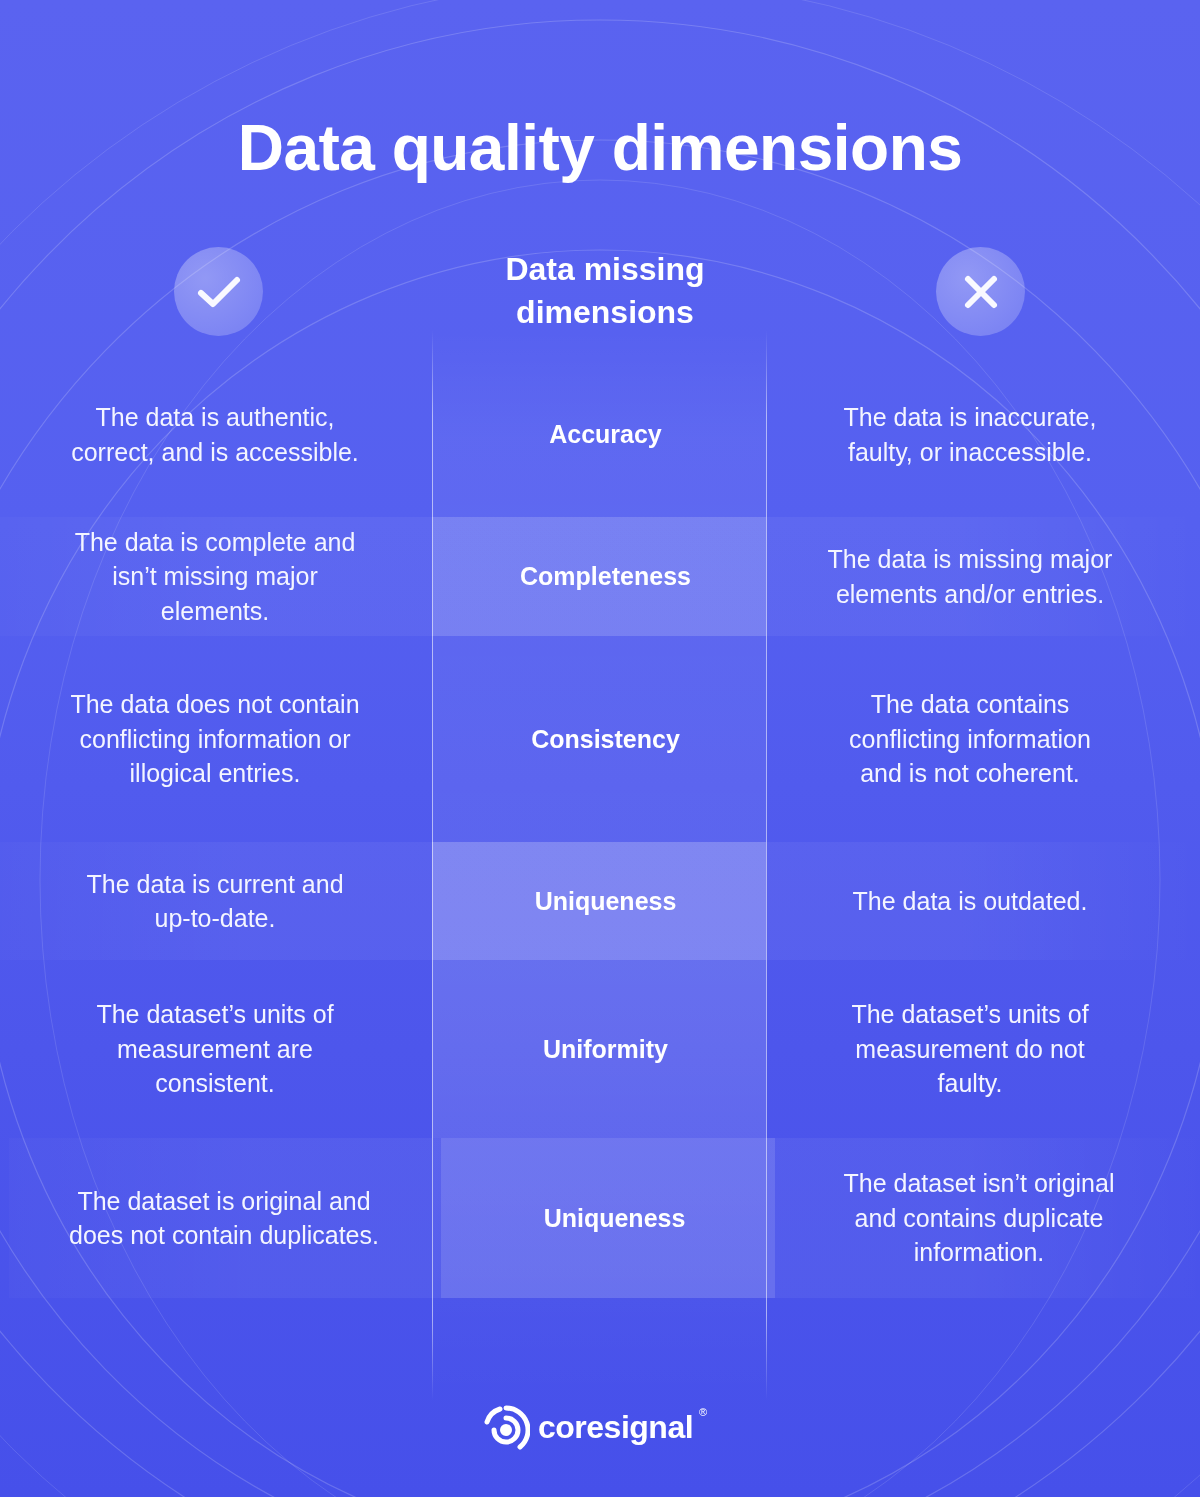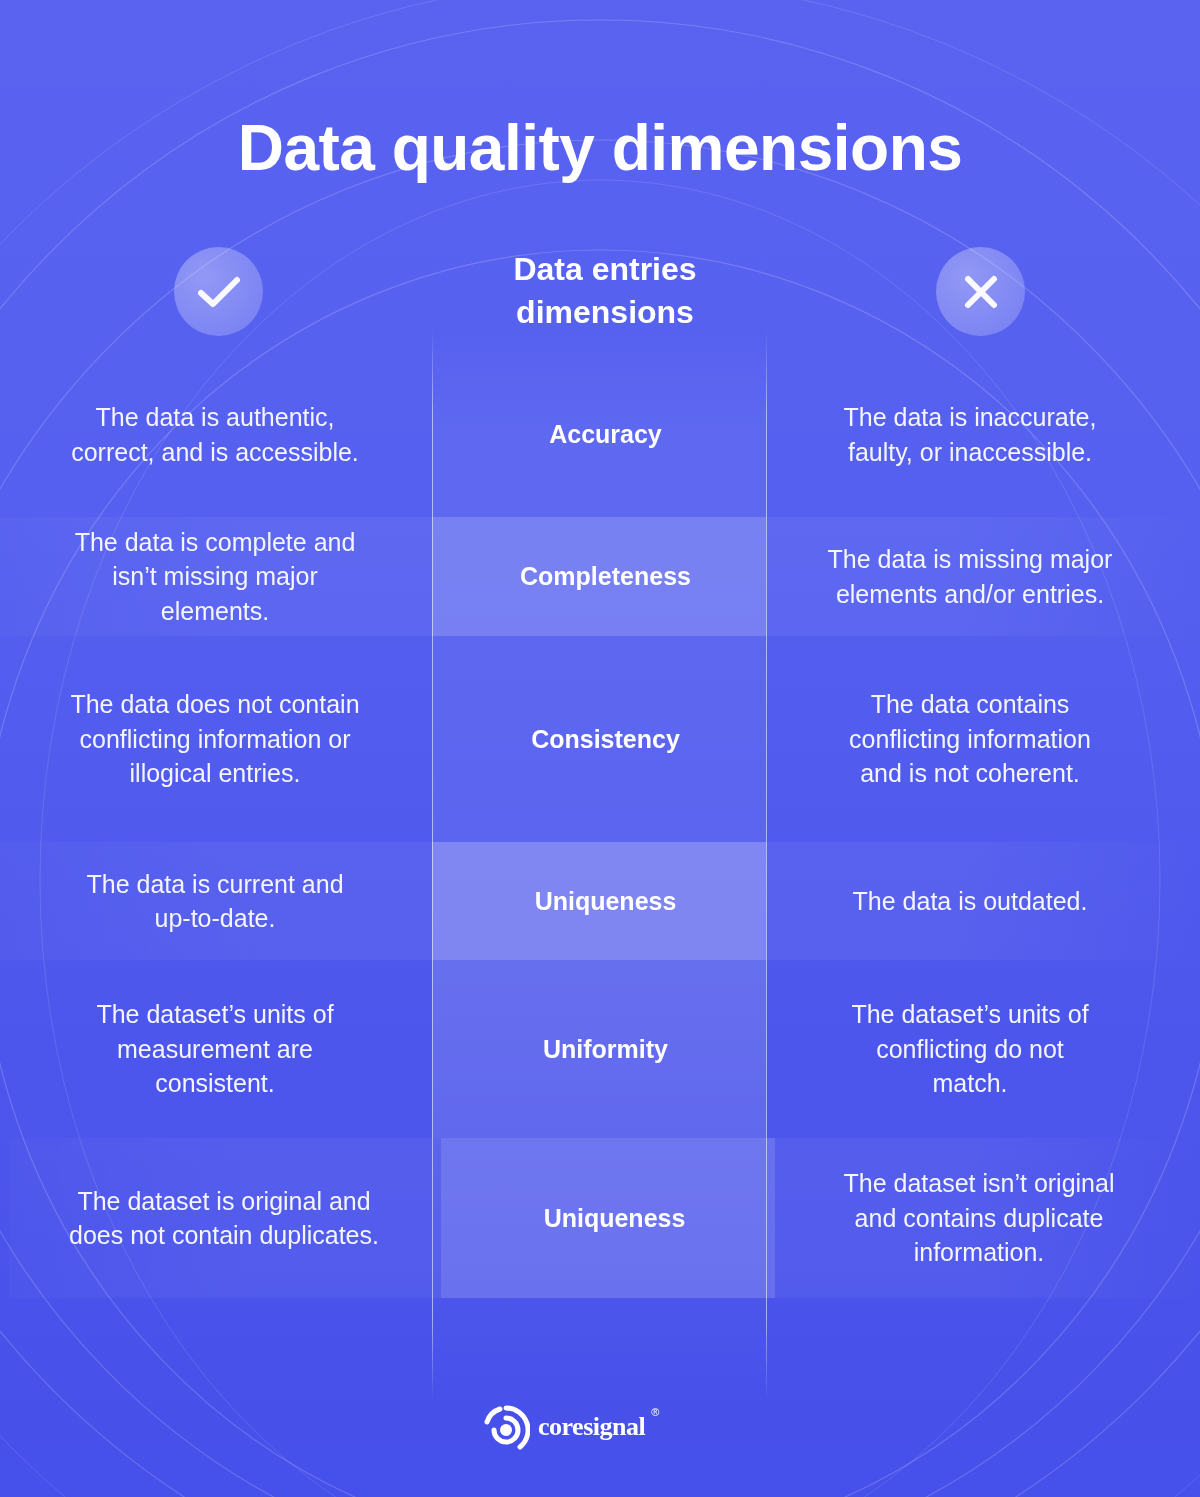--- a/index.html
+++ b/index.html
@@ -43,21 +43,21 @@
     display: flex; align-items: center; justify-content: center; text-align: center;
   }
   .cell.left { left: 40px; width: 350px; }
   .cell.mid { left: 432px; width: 334px; padding-left: 13px; }
   .cell.right { left: 790px; width: 360px; }
   .desc { font-size: 25px; line-height: 34.5px; font-weight: 400; color: #f4f5ff; }
   .dim { font-size: 25px; font-weight: 700; color: #ffffff; }
   .logo {
     position: absolute; top: 1404px; left: 484px; display: flex; align-items: center; gap: 8px;
   }
-  .logo-text { font-size: 26px; font-weight: 700; letter-spacing: -0.5px; font-family: Liberation Serif, serif; }
+  .logo-text { font-size: 32px; font-weight: 700; letter-spacing: -0.5px; }
   .logo-reg { font-size: 11px; position: relative; top: -15px; margin-left: -2px; }
 </style>
 </head>
 <body>
 
 <svg class="arcs" width="1200" height="1497" viewBox="0 0 1200 1497">
   <g fill="none" stroke="rgba(255,255,255,0.18)" stroke-width="1.2">
     <ellipse cx="600" cy="820" rx="780" ry="800"></ellipse>
     <ellipse cx="600" cy="860" rx="700" ry="720"></ellipse>
     <ellipse cx="600" cy="900" rx="620" ry="650"></ellipse>
@@ -121,21 +121,21 @@
 </div>
 
 <div class="row" style="top:960px;height:178px;">
   <div class="cell left">
       <span class="desc" style="max-width:265px;display:block;">The dataset’s units of measurement are consistent.</span>
     </div>
   <div class="cell mid" style="background:rgba(255,255,255,0.08);">
       <span class="dim">Uniformity</span>
     </div>
   <div class="cell right">
-      <span class="desc" style="max-width:260px;display:block;">The dataset’s units of conflicting do not match.</span>
+      <span class="desc" style="max-width:260px;display:block;">The dataset’s units of measurement do not faulty.</span>
     </div>
 </div>
 
 <div class="row hl" style="top:1138px;height:160px;margin-left:9px;">
   <div class="cell left">
       <span class="desc" style="max-width:315px;display:block;">The dataset is original and does not contain duplicates.</span>
     </div>
   <div class="cell mid">
       <span class="dim">Uniqueness</span>
     </div>
@@ -147,21 +147,21 @@
 <div class="col-line" style="left:432px;"></div>
 <div class="col-line" style="left:766px;"></div>
 
 <div class="icon-circle" style="left:174px;">
   <svg width="48" height="40" viewBox="0 0 48 40">
     <path d="M6 21 L18 32 L42 8" fill="none" stroke="#ffffff" stroke-width="6" stroke-linecap="round" stroke-linejoin="round" opacity="0.95"></path>
   </svg>
 </div>
 
 <div class="header-center">
-  <div>Data entries</div>
+  <div>Data missing</div>
   <div>dimensions</div>
 </div>
 
 <div class="icon-circle" style="left:936px;">
   <svg width="40" height="40" viewBox="0 0 40 40">
     <path d="M7 7 L33 33 M33 7 L7 33" fill="none" stroke="#ffffff" stroke-width="6" stroke-linecap="round" opacity="0.95"></path>
   </svg>
 </div>
 
 <div class="logo">

